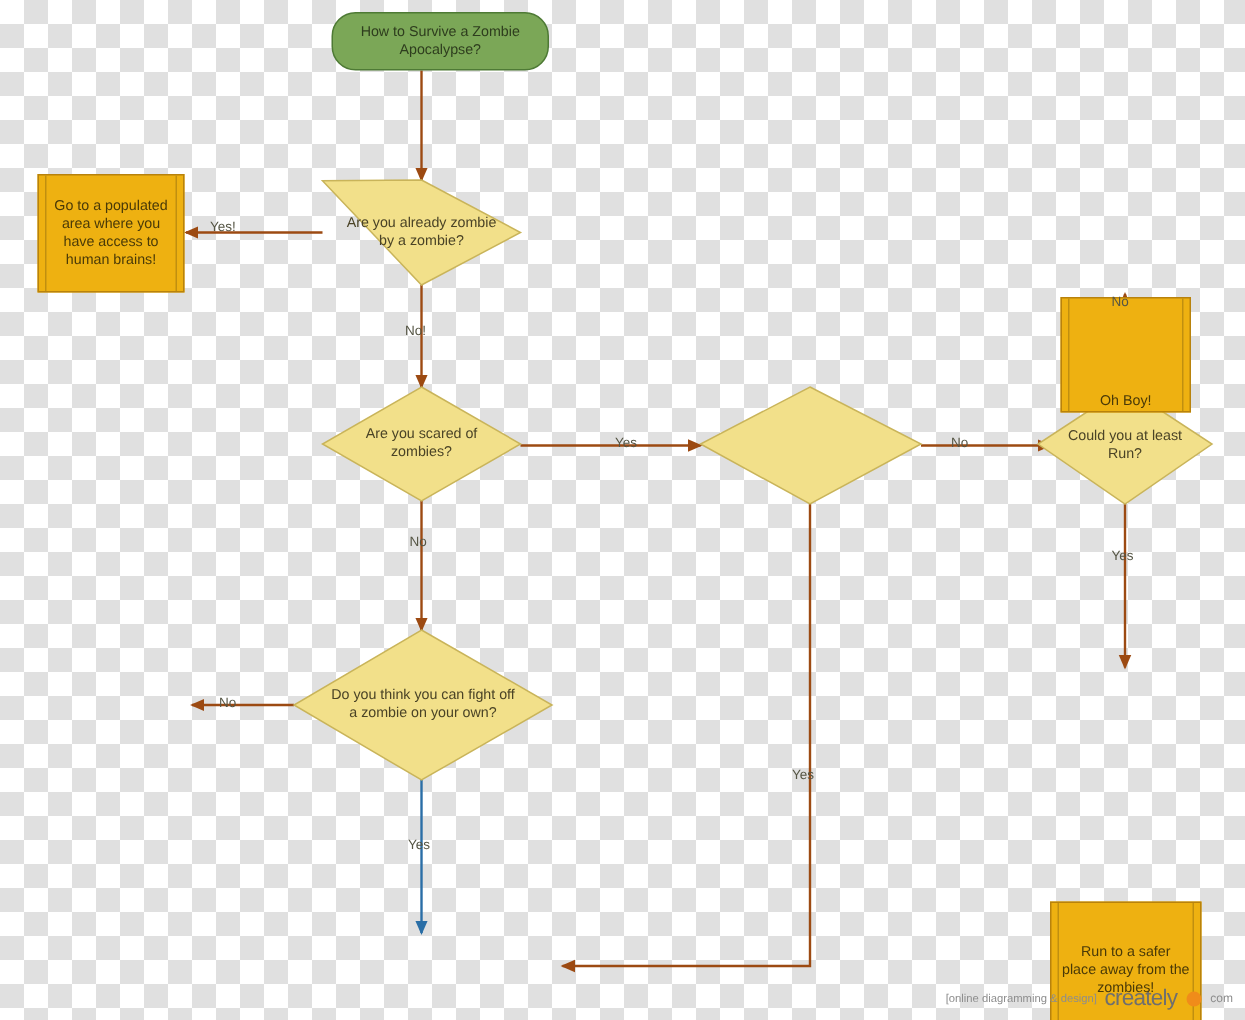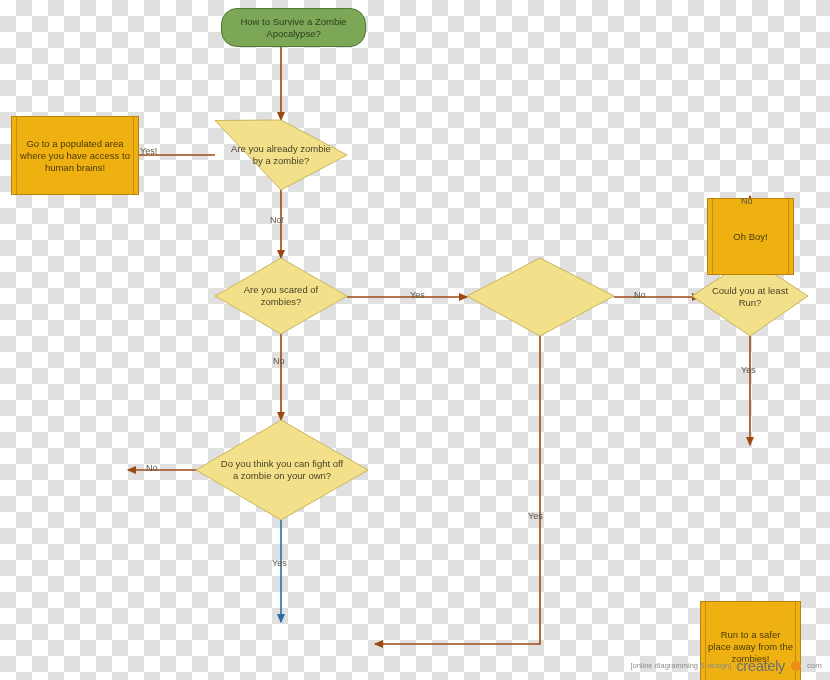--- a/index.html
+++ b/index.html
@@ -181,25 +181,25 @@
     <span>Could you at least  Run?</span>
   </div>
   <div class="diamond-label" style="left:196px; top:420px; width:172px; height:100px; padding:0 22px;">
     <span>Do you think you can fight off a  zombie on your own?</span>
   </div>
 
   <div class="node terminal" style="left:209px; top:8px; width:145px; height:39px;margin-left:12px;">
     <span>How to Survive a Zombie Apocalypse?</span>
   </div>
 
-  <div class="node rect-box" style="left:11px; top:116px; width:128px; height:79px;">
+  <div class="node rect-box" style="left:25px; top:116px; width:98px; height:79px;">
     <span class="lbl">Go to a populated area where you have access to human brains!</span>
   </div>
 
-  <div class="node rect-box" style="left:707px; top:119px; width:87px; height:77px;">
+  <div class="node rect-box" style="left:707px; top:119px; width:87px; height:77px;align-items:flex-end;">
     <span class="lbl">Oh Boy!</span>
   </div>
 
   <div class="node rect-box" style="left:700px; top:445px; width:101px; height:92px;">
     <span class="lbl">Run to a safer place away from the zombies!</span>
   </div>
 
   <div class="node rect-box" style="left:18px; top:440px; width:110px; height:59px;">
     
   </div>

